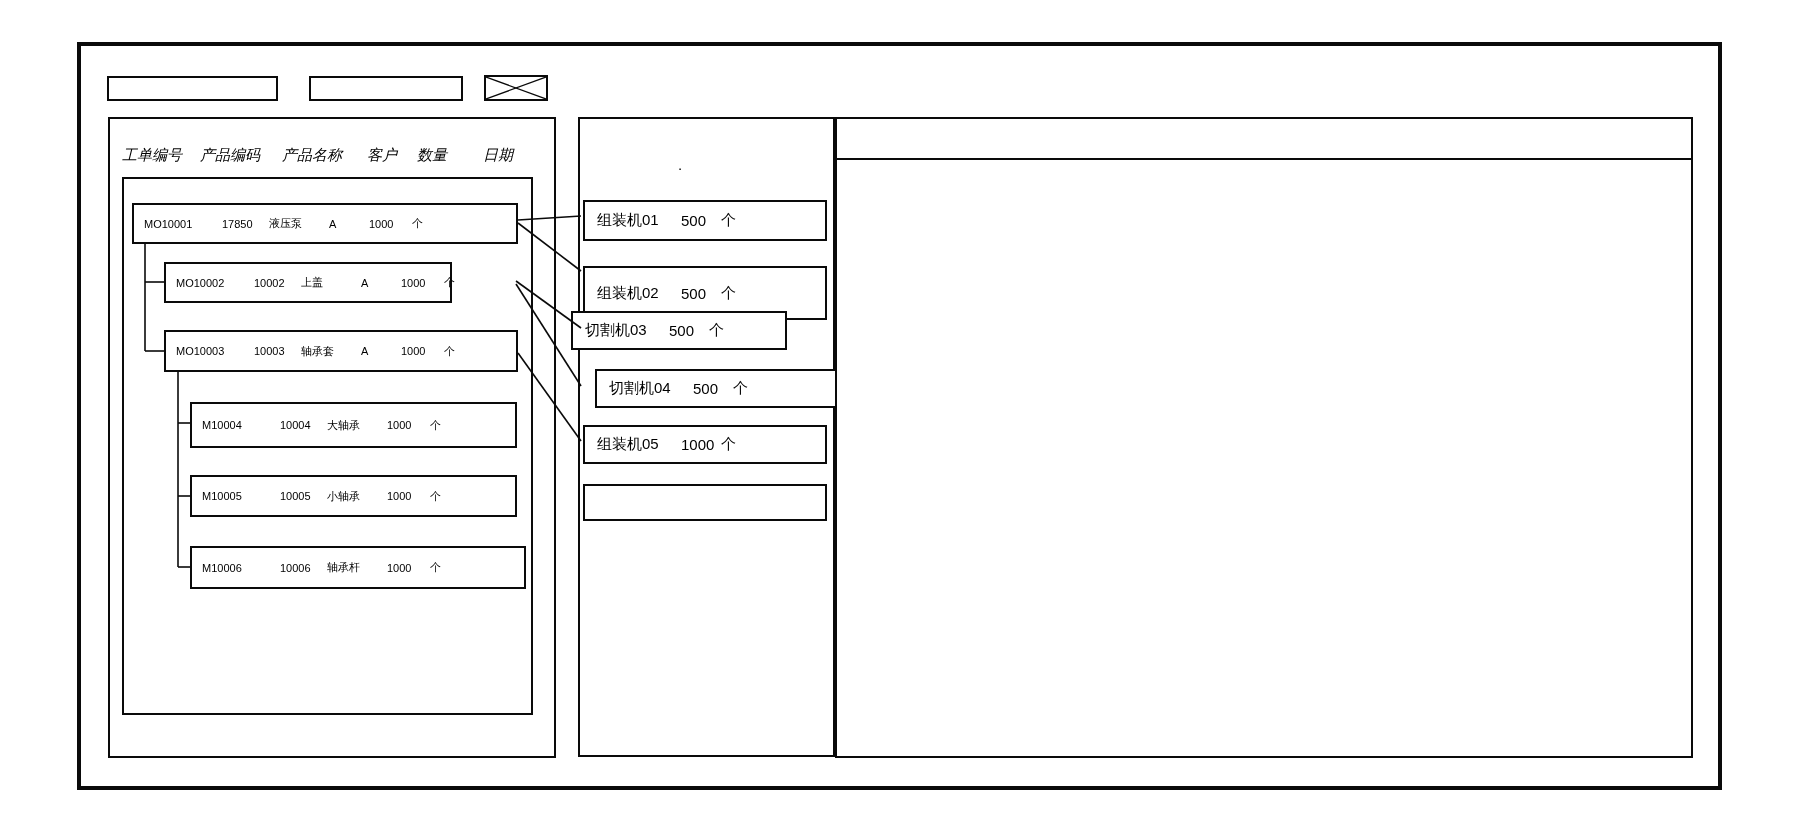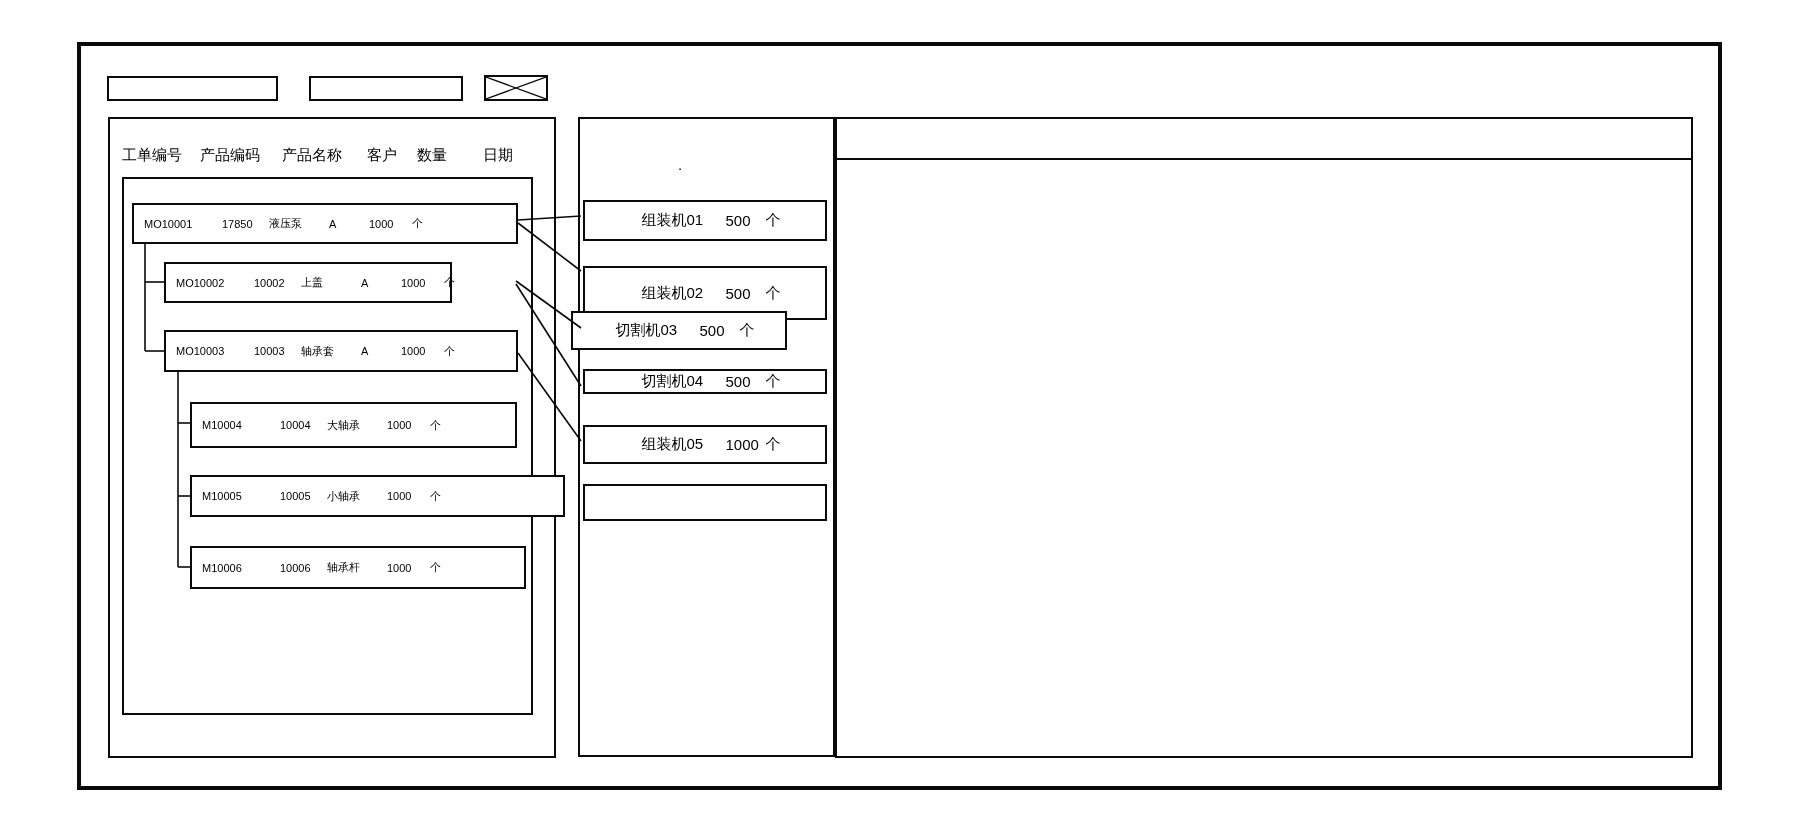--- a/index.html
+++ b/index.html
@@ -9,31 +9,31 @@
 
   .frame { position:absolute; left:77px; top:42px; width:1645px; height:748px; border:4px solid #0a0a0a; background:#fff; }
 
   
   .tb-field { position:absolute; border:2px solid #0a0a0a; background:#fff; }
   .xbox { position:absolute; border:2px solid #0a0a0a; background:#fff; }
   .xbox svg { position:absolute; left:0; top:0; width:100%; height:100%; }
 
   
   .panel { position:absolute; border:2px solid #0a0a0a; background:#fff; }
-  .col-headers { position:absolute; left:122px; top:146px; display:flex; font-size:15px; white-space:nowrap; }
+  .col-headers { position:absolute; left:122px; top:146px; display:flex; font-size:15px; white-space:nowrap;font-style:italic; }
   .col-headers span { display:inline-block; }
   .c1{width:78px}.c2{width:82px}.c3{width:85px}.c4{width:50px}.c5{width:66px}
 
   .node { position:absolute; border:2px solid #0a0a0a; background:#fff; display:flex; align-items:center;
           padding-left:10px; font-size:11px; white-space:nowrap; }
   .f { display:inline-block; }
   .f-ord{min-width:78px}.f-code{min-width:47px}.f-name{min-width:60px}.f-cust{min-width:40px}.f-qty{min-width:43px}
 
   .machine { position:absolute; border:2px solid #0a0a0a; background:#fff; display:flex; align-items:center;
-             padding-left:12px; font-size:15px; white-space:nowrap;justify-content:center; }
+             padding-left:12px; font-size:15px; white-space:nowrap; }
   .m-name{min-width:84px}.m-qty{min-width:40px}
 
   .dot { position:absolute; left:678px; top:156px; font-size:15px; }
 
   .right-divider { position:absolute; left:0; top:39px; width:100%; height:0; border-top:2px solid #0a0a0a; }
 
   .lines { position:absolute; left:0; top:0; width:1819px; height:833px; pointer-events:none; }
 </style>
 </head>
 <body>
@@ -92,21 +92,21 @@
   </div>
 
   <div class="node" style="left:190px;top:402px;width:327px;height:46px">
     <span class="f f-ord">M10004</span>
     <span class="f f-code">10004</span>
     <span class="f f-name">大轴承</span>
     <span class="f f-qty">1000</span>
     <span class="f">个</span>
   </div>
 
-  <div class="node" style="left:190px;top:475px;width:375px;height:42px">
+  <div class="node" style="left:190px;top:475px;width:327px;height:42px">
     <span class="f f-ord">M10005</span>
     <span class="f f-code">10005</span>
     <span class="f f-name">小轴承</span>
     <span class="f f-qty">1000</span>
     <span class="f">个</span>
   </div>
 
   <div class="node" style="left:190px;top:546px;width:336px;height:43px">
     <span class="f f-ord">M10006</span>
     <span class="f f-code">10006</span>
@@ -126,21 +126,21 @@
   <div class="machine" style="left:583px;top:266px;width:244px;height:54px">
     <span class="f m-name">组装机02</span>
     <span class="f m-qty">500</span>
     <span class="f">个</span>
   </div>
   <div class="machine" style="left:571px;top:311px;width:216px;height:39px">
     <span class="f m-name">切割机03</span>
     <span class="f m-qty">500</span>
     <span class="f">个</span>
   </div>
-  <div class="machine" style="left:583px;top:369px;width:244px;height:25px">
+  <div class="machine" style="left:595px;top:369px;width:244px;height:39px">
     <span class="f m-name">切割机04</span>
     <span class="f m-qty">500</span>
     <span class="f">个</span>
   </div>
   <div class="machine" style="left:583px;top:425px;width:244px;height:39px">
     <span class="f m-name">组装机05</span>
     <span class="f m-qty">1000</span>
     <span class="f">个</span>
   </div>
   <div class="machine" style="left:583px;top:484px;width:244px;height:37px">

